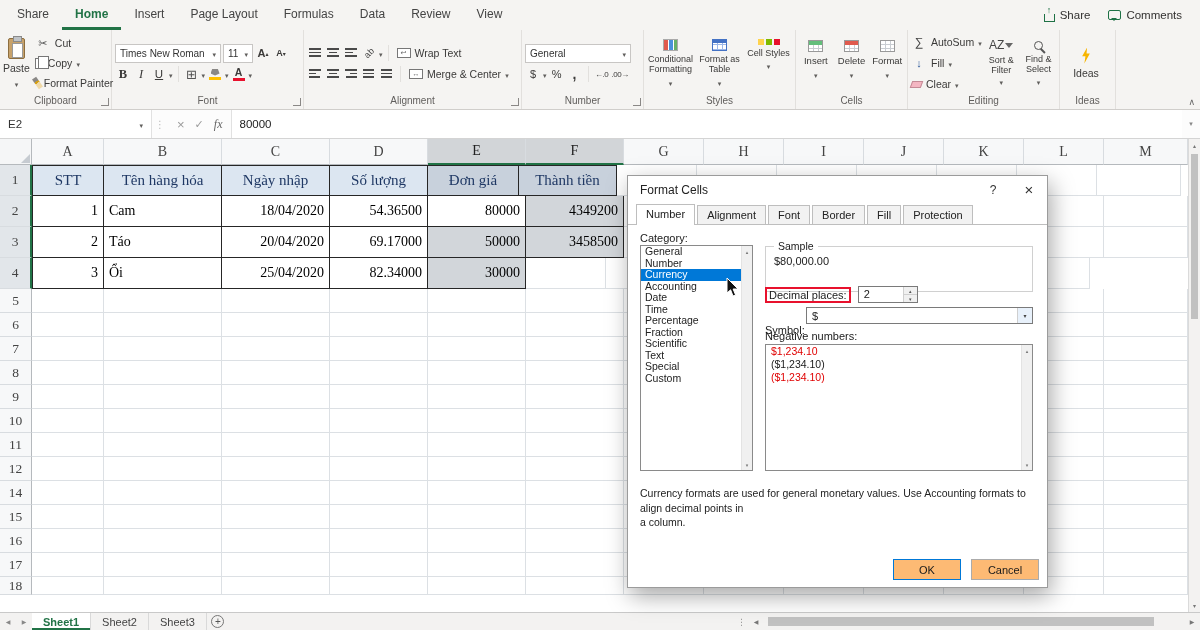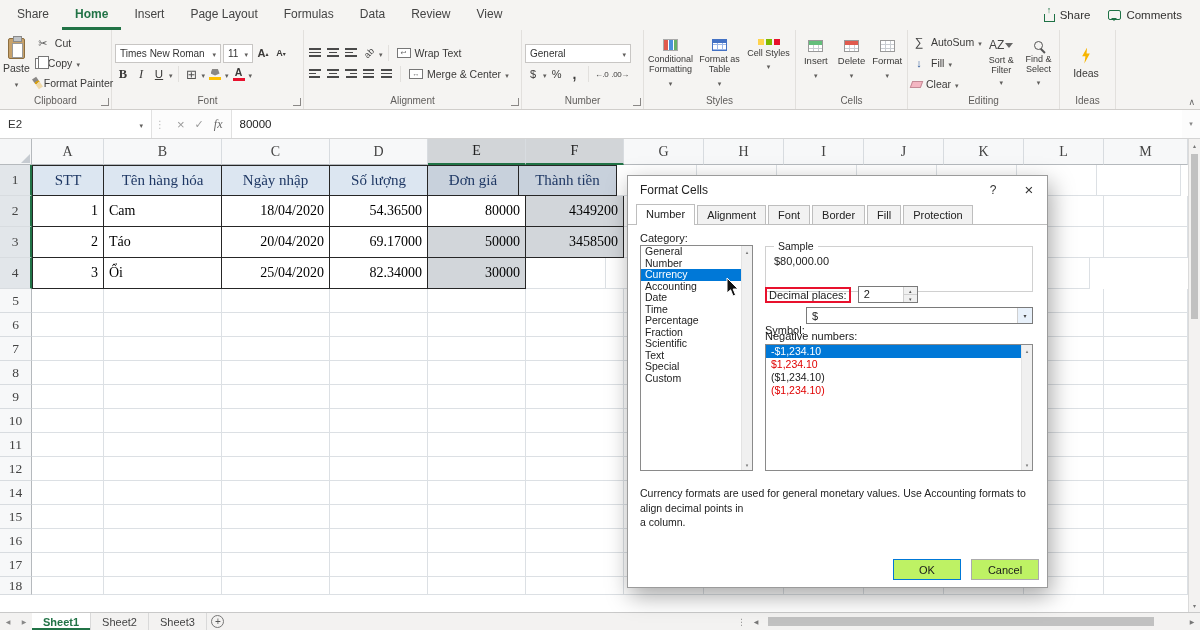--- a/index.html
+++ b/index.html
@@ -181,21 +181,21 @@
 .symcombo{position:absolute;left:178px;right:14px;top:131px;height:17px;border:1px solid #7A7A7A;background:#fff;display:flex;align-items:center;padding-left:5px;font-size:11px}
 .symcombo .dd{margin-left:auto;width:15px;align-self:stretch;border-left:1px solid #CFCFCF;background:#E8F1FB;display:flex;align-items:center;justify-content:center;font-size:6px;color:#444}
 .symcombo .dd::after{content:"▾"}
 .neglist{position:absolute;left:137px;right:14px;top:168px;height:127px;border:1px solid #8A8A8A;background:#fff;overflow:hidden;padding-right:11px}
 .neg-item{font-size:10.5px;line-height:13px;padding:0 5px;white-space:nowrap}
 .neg-item.selected{background:#0078D7;color:#fff}
 .neg-item.red{color:#E00000}
 .neg-item.black{color:#1a1a1a}
 .ddesc{position:absolute;left:12px;right:10px;top:310px;font-size:10.5px;line-height:1.4;color:#222;white-space:pre-line}
 .dbtns{position:absolute;right:8px;bottom:7px;display:flex;gap:10px}
-.dlgbtn{width:68px;height:21px;border:1px solid #ABABAB;background:#bef264;display:flex;align-items:center;justify-content:center;font-size:11px;color:#1a1a1a}
+.dlgbtn{width:68px;height:21px;border:1px solid #ABABAB;background:#fdba74;display:flex;align-items:center;justify-content:center;font-size:11px;color:#1a1a1a}
 .dlgbtn.primary{border-color:#0078D7}
 
 
 .cursor{position:absolute;left:726px;top:278px;z-index:60;pointer-events:none}
 </style>
 </head>
 <body>
 
 <div id="app">
 
@@ -859,21 +859,20 @@
       <span>$</span>
       <span class="dd"></span>
     </div>
 
     <span class="dlabel" style="left:137px;top:154px">Negative numbers:</span>
     <div class="neglist">
       <div class="mscroll">
           <span class="ms-up"></span>
           <span class="ms-dn"></span>
         </div>
-    <div class="neg-item selected">-$1,234.10</div>
         <div class="neg-item red">$1,234.10</div>
         <div class="neg-item black">($1,234.10)</div>
         <div class="neg-item red">($1,234.10)</div>
       </div>
 
     <div class="ddesc">Currency formats are used for general monetary values.  Use Accounting formats to align decimal points in
 a column.</div>
 
     <div class="dbtns">
       <span class="dlgbtn primary">OK</span>

